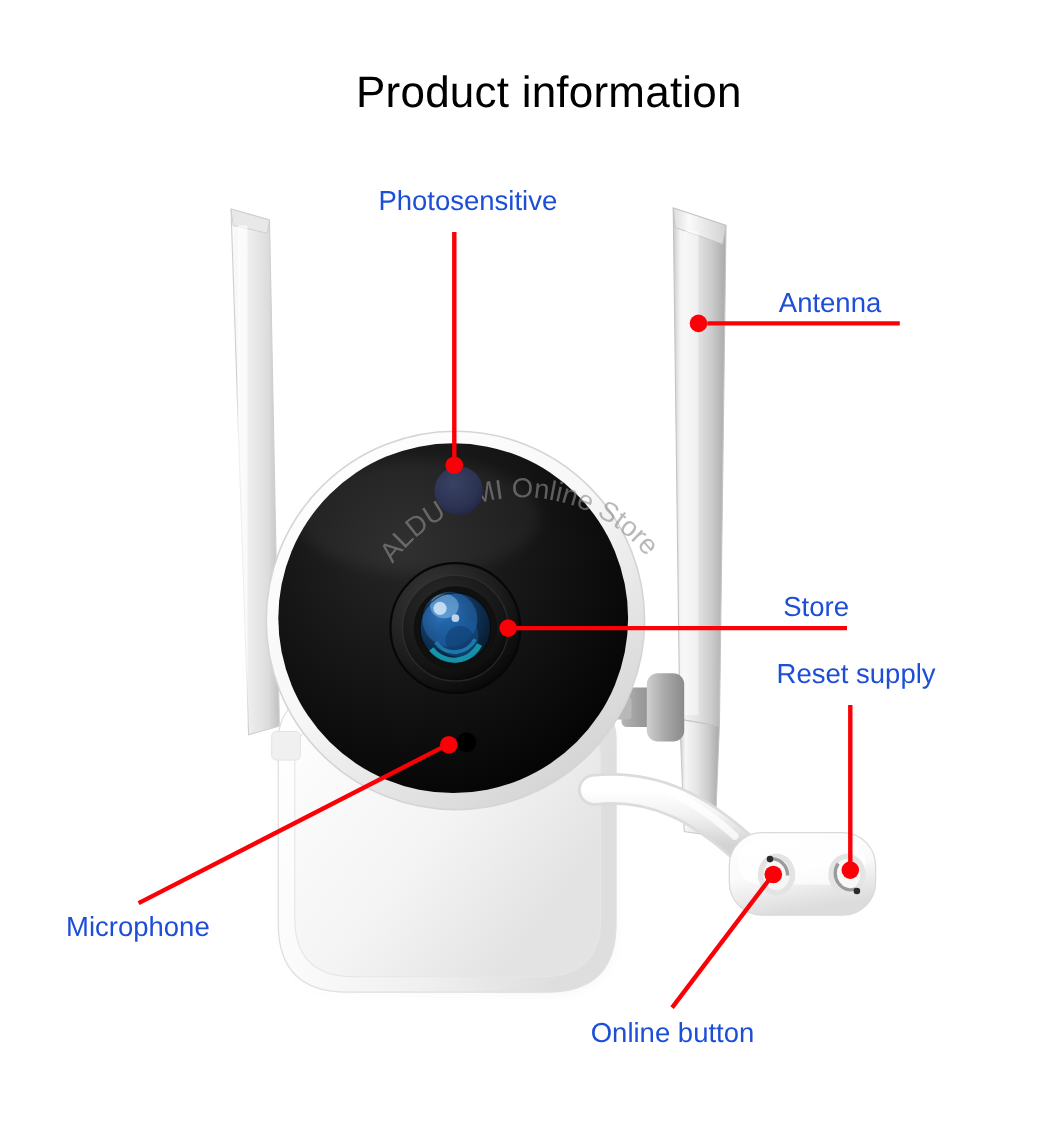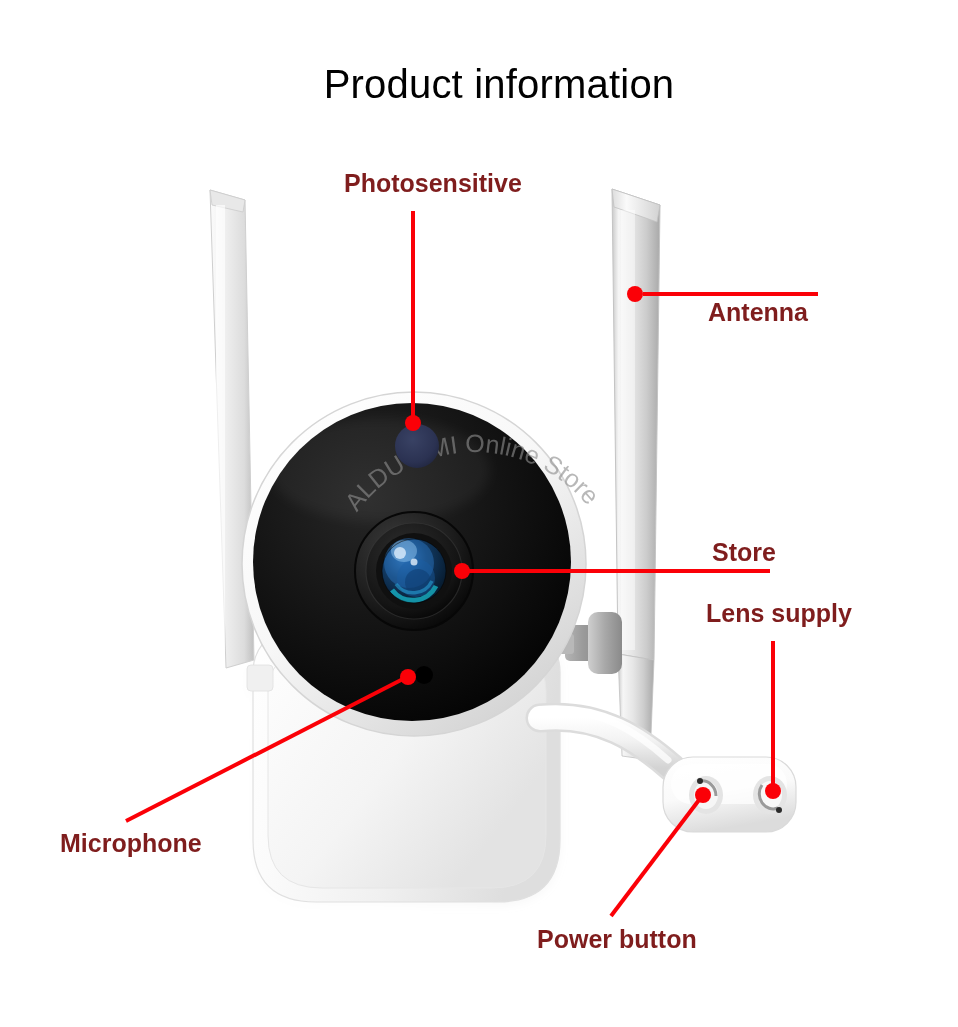--- a/index.html
+++ b/index.html
@@ -30,22 +30,22 @@
     color: #000000;
     letter-spacing: 0.2px;
     white-space: nowrap;
     margin-left: 20px;
   }
 
   
   .callout-label {
     position: absolute;
     font-size: 25px;
-    font-weight: 700;
-    color: #7f1d1d;
+    font-weight: 400;
+    color: #1d4ed8;
     white-space: nowrap;
     line-height: 1;
   }
 
   
   .layer {
     position: absolute;
     left: 0;
     top: 0;
     width: 958px;
@@ -304,19 +304,19 @@
       <line id="cl4" stroke-width="4" stroke-linecap="butt" x1="126" y1="821" x2="403" y2="679" stroke="#fb0007"></line>
       <circle id="cd4" cx="408" cy="677" r="8" fill="#fb0007"></circle>
     </g>
     <g>
       <line id="cl5" stroke-width="4" stroke-linecap="butt" x1="611" y1="916" x2="699" y2="800" stroke="#fb0007"></line>
       <circle id="cd5" cx="703" cy="795" r="8" fill="#fb0007"></circle>
     </g>
   </svg>
 
   <div class="callout-label" id="lbl0" style="left: 344px; top: 171px;">Photosensitive</div>
-  <div class="callout-label" id="lbl1" style="left: 708px; top: 264px; margin-top: 36px;">Antenna</div>
+  <div class="callout-label" id="lbl1" style="left: 708px; top: 264px;">Antenna</div>
   <div class="callout-label" id="lbl2" style="left: 712px; top: 540px;">Store</div>
-  <div class="callout-label" id="lbl3" style="left: 706px; top: 601px;">Lens supply</div>
+  <div class="callout-label" id="lbl3" style="left: 706px; top: 601px;">Reset supply</div>
   <div class="callout-label" id="lbl4" style="left: 60px; top: 831px; text-align: right;">Microphone</div>
-  <div class="callout-label" id="lbl5" style="left: 537px; top: 927px;">Power button</div>
+  <div class="callout-label" id="lbl5" style="left: 537px; top: 927px;">Online button</div>
 
 </div>
 
 </body></html>

